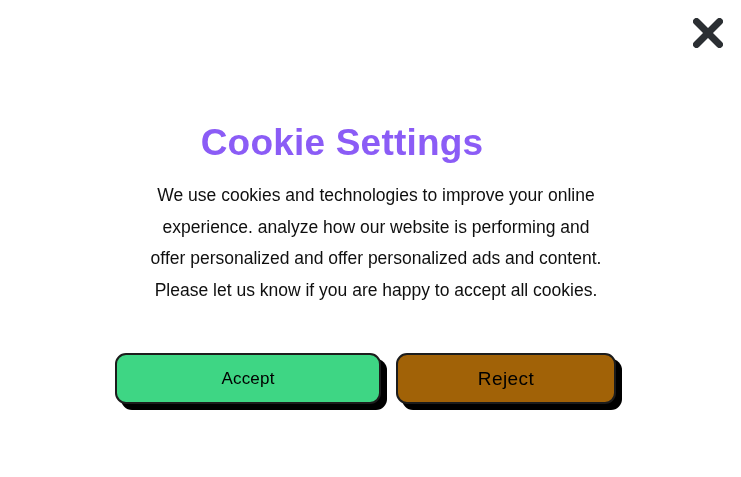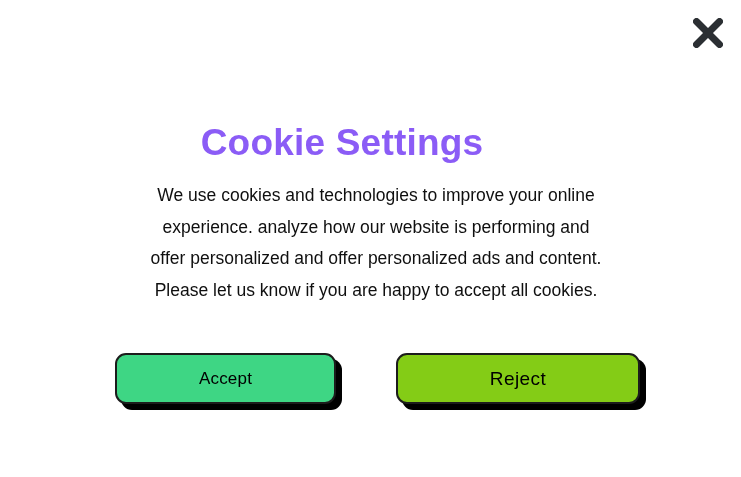--- a/index.html
+++ b/index.html
@@ -93,29 +93,29 @@
     color: #000000;
     cursor: pointer;
     padding: 0;
     display: flex;
     align-items: center;
     justify-content: center;
     box-sizing: border-box;
   }
   #accept-button {
     left: 115px;
-    width: 221px;
+    width: 266px;
     background: #3ed684;
     font-size: 17px;
     letter-spacing: 0.2px;
   }
   #reject-button {
     left: 396px;
-    width: 244px;
-    background: #84cc16;
+    width: 220px;
+    background: #a16207;
     font-size: 19px;
     letter-spacing: 0.4px;
   }
 </style>
 </head>
 <body>
 
 <div id="cookie-dialog">
 
   <button id="close-button" aria-label="Close">

